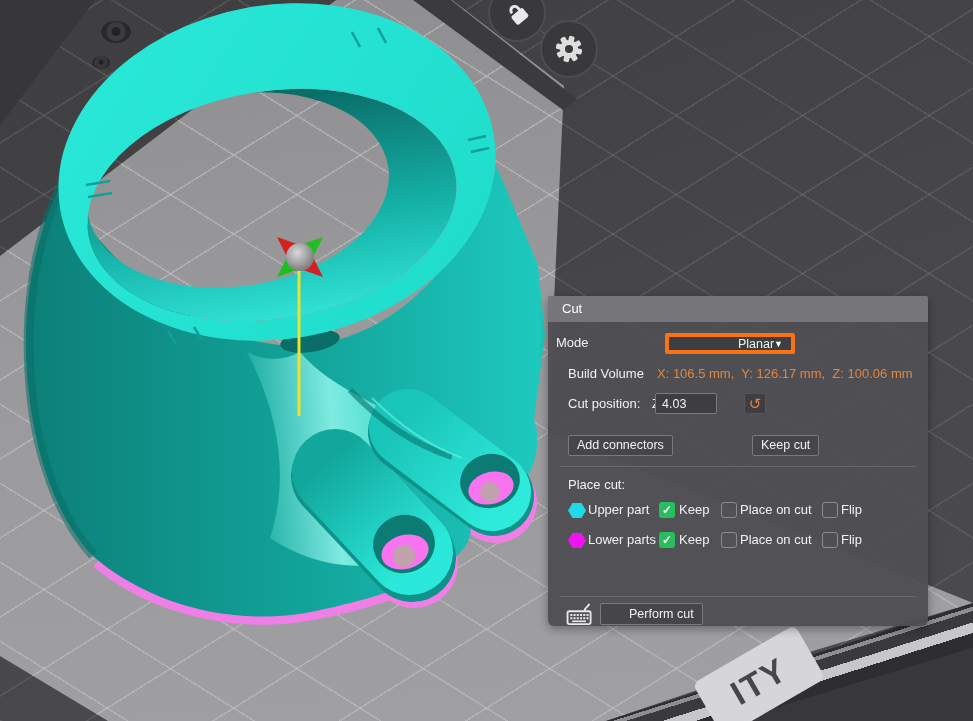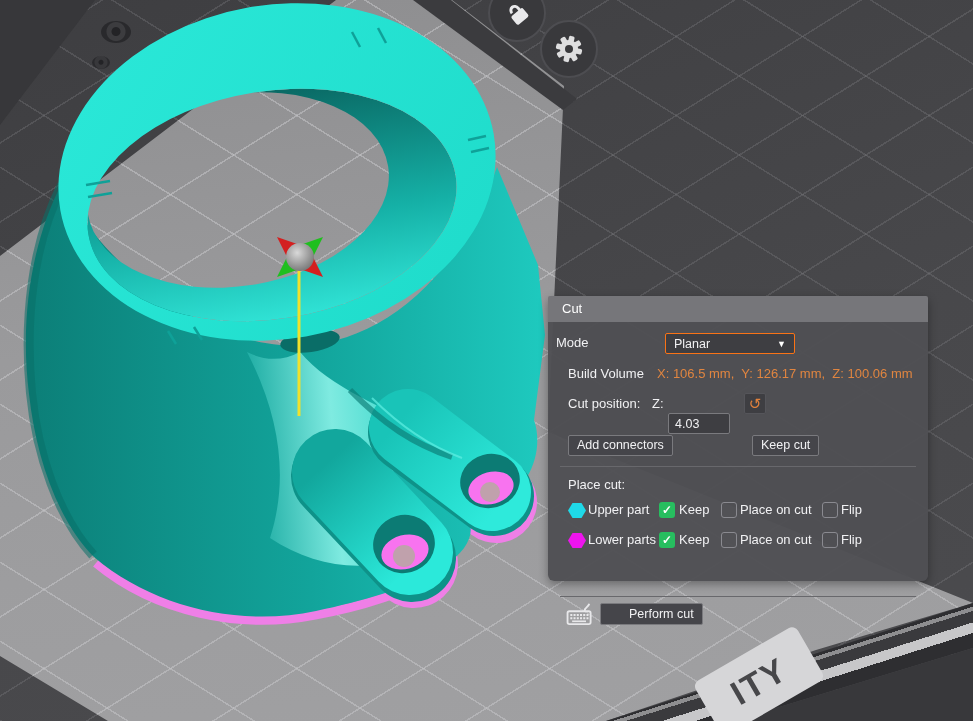--- a/index.html
+++ b/index.html
@@ -27,29 +27,29 @@
   .knob{position:absolute;border-radius:50%;}
   .knob.k1{left:101px;top:21px;width:30px;height:22px;background:radial-gradient(circle at 50% 48%,#232326 0 4px,#3c3c3f 5px 9px,#29292c 10px);}
   .knob.k2{left:92px;top:56px;width:18px;height:13px;background:radial-gradient(circle at 50% 48%,#232326 0 2px,#38383b 3px 6px,#2a2a2d 7px);}
   svg.model{position:absolute;left:0;top:0;}
   
   .round-btn{position:absolute;width:54px;height:54px;border-radius:50%;background:#39393c;
     border:2px solid #4d4d51;display:flex;align-items:center;justify-content:center;cursor:pointer;}
   .round-btn.lock{left:488px;top:-16px;}
   .round-btn.gear{left:540px;top:20px;}
   
-  .panel{position:absolute;left:548px;top:296px;width:380px;height:285px;background:rgba(80,80,84,.97);
+  .panel{position:absolute;left:548px;top:296px;width:380px;height:330px;background:rgba(80,80,84,.97);
     border-radius:6px;box-shadow:0 3px 10px rgba(0,0,0,.35);color:#f1f1f3;font-size:13px;}
   .panel .hdr{position:absolute;left:0;top:0;right:0;height:26px;background:#76767a;border-radius:2px 2px 0 0;}
   .panel .hdr span{position:absolute;left:14px;line-height:26px;font-size:13px;color:#fff;}
   .abs{position:absolute;}
   .lbl{height:16px;line-height:16px;white-space:nowrap;}
   .orange{color:#e08540;white-space:pre;}
-  .dd{left:117px;top:37px;width:130px;height:21px;background:#3e3e42;border:1px solid #f97316;border-radius:2px;
-    display:flex;align-items:center;box-sizing:border-box;padding:0 8px;cursor:pointer;}
+  .dd{left:117px;top:37px;width:130px;height:21px;background:#3e3e42;border:4px solid #f97316;border-radius:2px;
+    display:flex;align-items:center;box-sizing:border-box;padding:0 8px;cursor:pointer;text-align:right;}
   .dd .val{flex:1;font-size:12.5px;}
   .dd .arr{font-size:9px;color:#fff;}
   .inp{background:#3e3e42;border:1px solid #7a7a7e;border-radius:2px;color:#f1f1f3;font-size:12.5px;
     box-sizing:border-box;padding:0 6px;font-family:"Liberation Sans",sans-serif;}
   .reset-box{width:22px;height:21px;background:#3e3e42;border:1px solid #55555a;border-radius:2px;
     color:#e0813c;font-size:15px;line-height:19px;text-align:center;cursor:pointer;box-sizing:border-box;}
   .btn{background:#45454a;border:1px solid #7a7a7e;border-radius:2px;color:#f1f1f3;font-size:12.5px;
     height:21px;line-height:19px;padding:0 8px;cursor:pointer;font-family:"Liberation Sans",sans-serif;box-sizing:border-box;}
   .divider{position:absolute;left:12px;right:12px;height:0;border-top:1px solid #68686c;}
   .hex{width:18px;height:15px;display:inline-block;clip-path:polygon(25% 0,75% 0,100% 50%,75% 100%,25% 100%,0 50%);}
@@ -222,21 +222,21 @@
     <div class="abs dd">
       <span class="val">Planar</span>
       <span class="arr">▼</span>
     </div>
 
     <div class="abs lbl" style="left:20px;top:70px">Build Volume</div>
     <div class="abs lbl orange" style="left:109px;top:70px">X: 106.5 mm,  Y: 126.17 mm,  Z: 100.06 mm</div>
 
     <div class="abs lbl" style="left:20px;top:100px">Cut position:</div>
     <div class="abs lbl" style="left:104px;top:100px">Z:</div>
-    <input class="abs inp" style="left: 120px; top: 97px; width: 62px; height: 21px; margin-top: 20px;" value="4.03">
+    <input class="abs inp" style="left: 107px; top: 97px; width: 62px; height: 21px;" value="4.03">
     <div class="abs reset-box" style="left:196px;top:97px">
       <span>↺</span>
     </div>
 
     <button class="abs btn" style="left:20px;top:139px">Add connectors</button>
     <button class="abs btn" style="left:204px;top:139px">Keep cut</button>
 
     <div class="divider" style="top:170px"></div>
 
     <div class="abs lbl" style="left:20px;top:181px">Place cut:</div>

